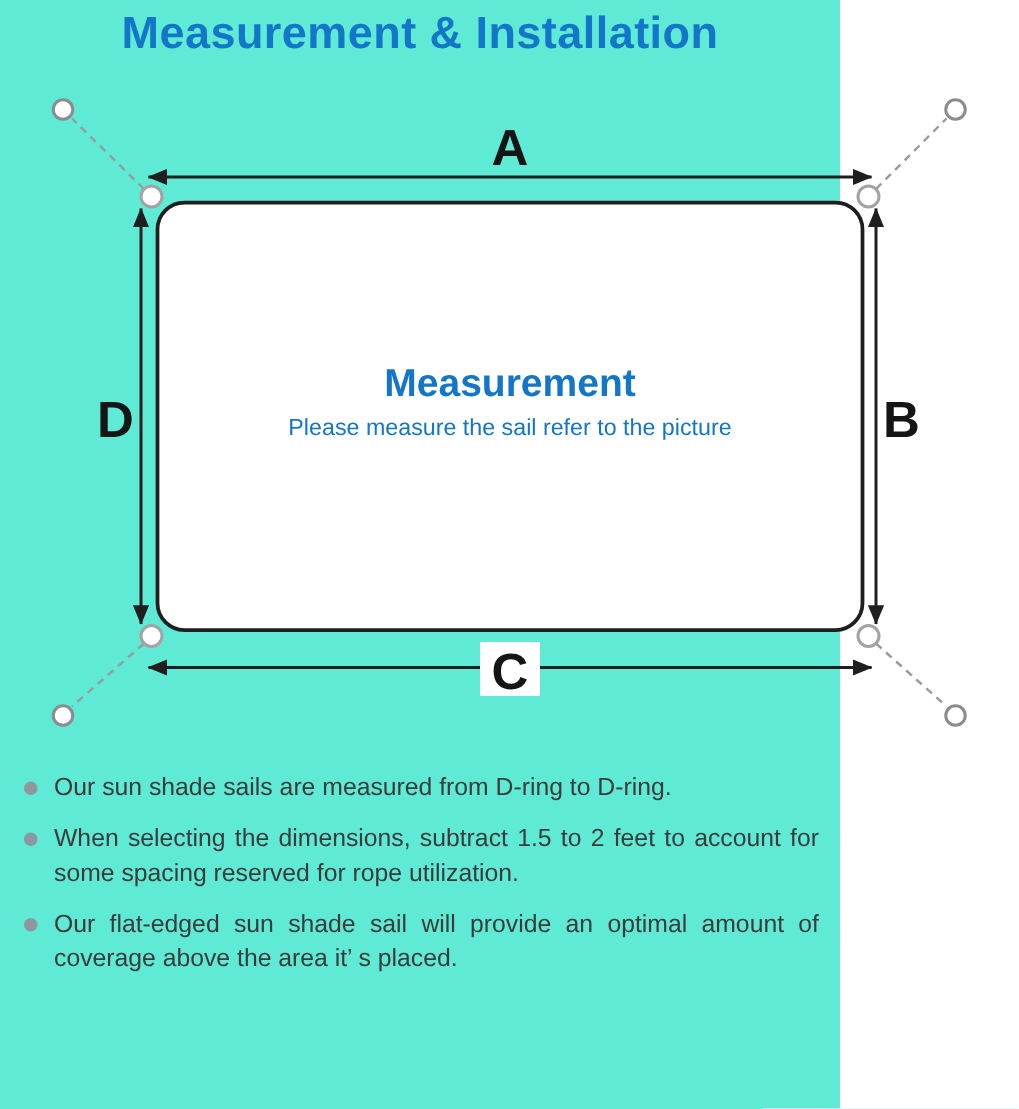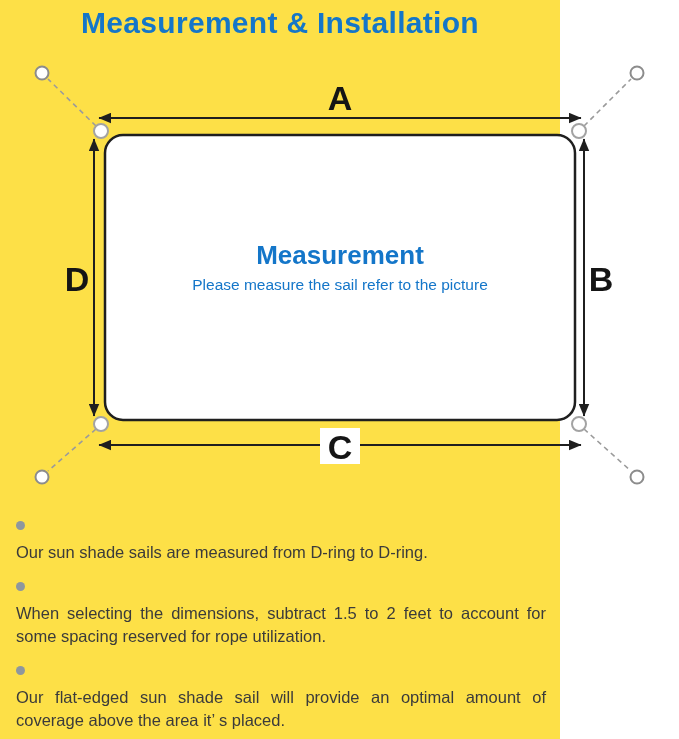--- a/index.html
+++ b/index.html
@@ -2,40 +2,39 @@
 <html><head>
 <meta charset="utf-8">
 <style>
   * { margin: 0; padding: 0; box-sizing: border-box; }
   html, body { background: #ffffff; }
   body {
     width: 679px; height: 739px;
     font-family: "Liberation Sans", sans-serif;
     overflow: hidden;
   }
-  .page { width: 560px; height: 739px; background: #fde047; position: relative; }
+  .page { width: 560px; height: 739px; background: #5eead4; position: relative; }
   .title {
     text-align: center;
     color: #1476c9;
     font-size: 30px;
     font-weight: 700;
     padding-top: 6px;
     letter-spacing: 0.3px;
     font-family: "Liberation Sans", sans-serif;
   }
   .diagram-svg { display: block; width: 679px; height: 470px; }
   .notes { list-style: none; padding: 4px 14px 0 16px; }
   .note-item {
     display: flex;
     gap: 11px;
     margin-bottom: 11px;
     color: #3b3b3b;
     font-size: 16.5px;
     line-height: 1.4;
-    flex-direction: column;
   }
   .bullet-dot {
     width: 9px; height: 9px;
     border-radius: 50%;
     background: #8e979e;
     flex: 0 0 9px;
     margin-top: 7px;
   }
   .note-text { text-align: justify; }
 </style>

